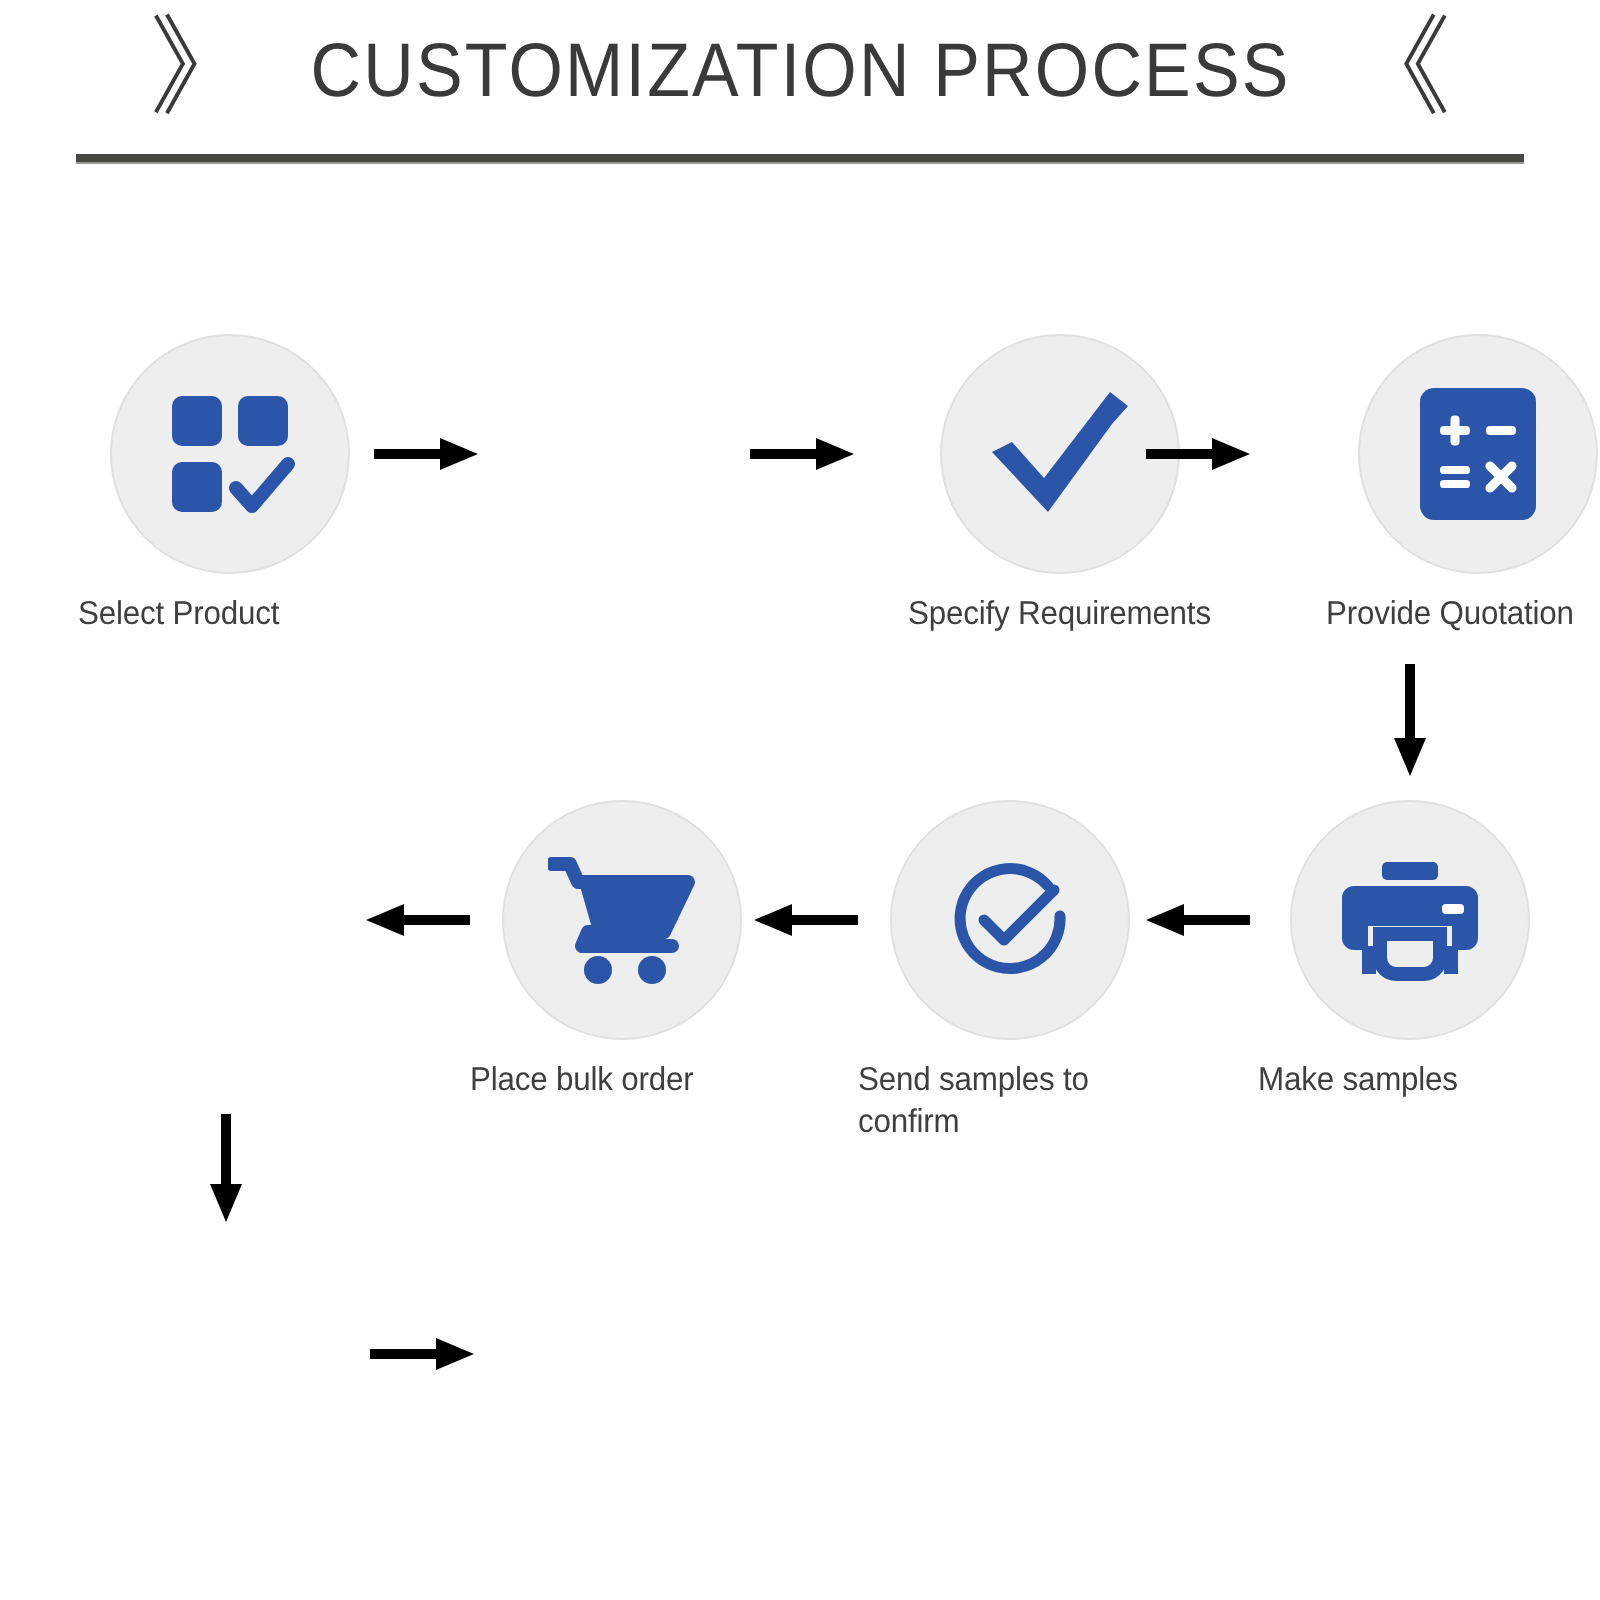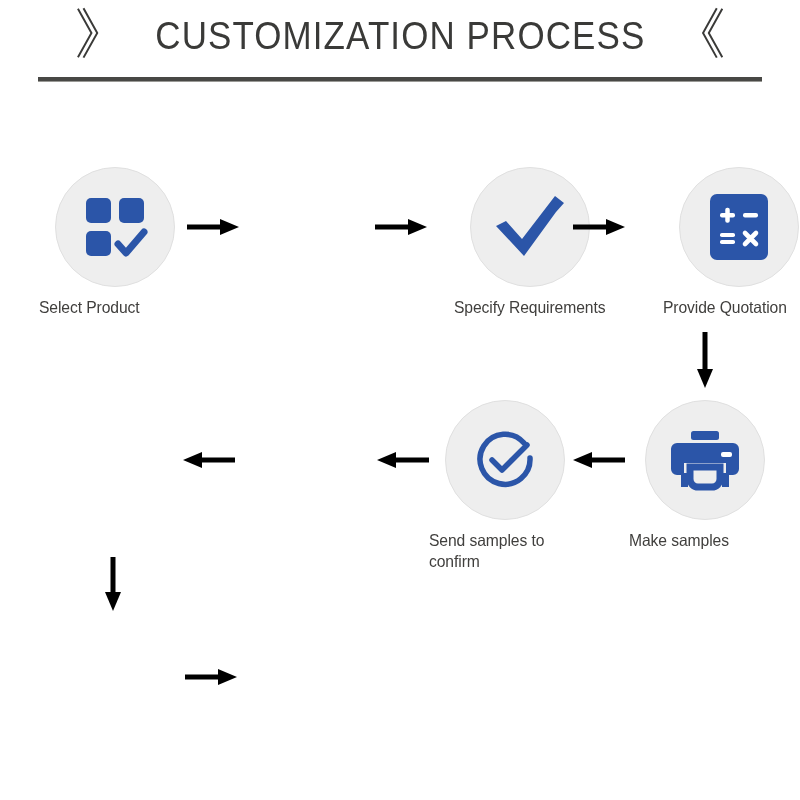--- a/index.html
+++ b/index.html
@@ -185,20 +185,33 @@
           <rect x="52" y="23" width="11" height="5" rx="2" fill="#ffffff"></rect>
           <path d="M21 38 h30 v12 a8 8 0 0 1 -8 8 h-14 a8 8 0 0 1 -8 -8 z" fill="none" stroke="#2B55A8" stroke-width="7"></path>
           <rect x="12" y="44" width="7" height="14" fill="#2B55A8"></rect>
           <rect x="53" y="44" width="7" height="14" fill="#2B55A8"></rect>
         </svg>
       </span>
     </div>
     <div class="node-label">Make samples</div>
   </div>
 
+  <div class="node" style="left:231px; top:400px;">
+    <div class="circle">
+      <span>
+        <svg width="74" height="66" viewBox="0 0 74 66">
+          <path d="M2 5 h9 l4 9 L70 14 L58 39 L20 39 L17 46 L62 46" fill="none" stroke="#2B55A8" stroke-width="7" stroke-linejoin="round" stroke-linecap="round"></path>
+          <path d="M16 16 L68 16 L57 37 L22 37 Z" fill="#2B55A8"></path>
+          <circle cx="25" cy="58" r="7" fill="#2B55A8"></circle>
+          <circle cx="52" cy="58" r="7" fill="#2B55A8"></circle>
+        </svg>
+      </span>
+    </div>
+    <div class="node-label">Place bulk order</div>
+  </div>
 
 
 
 
   <div class="arrow" style="left:187px; top:215px;">
     <svg width="52" height="24" viewBox="0 0 52 24">
       <path d="M0 12 h34" stroke="#000" stroke-width="5"></path>
       <path d="M52 12 L33 4 L33 20 Z" fill="#000"></path>
     </svg>
   </div>

